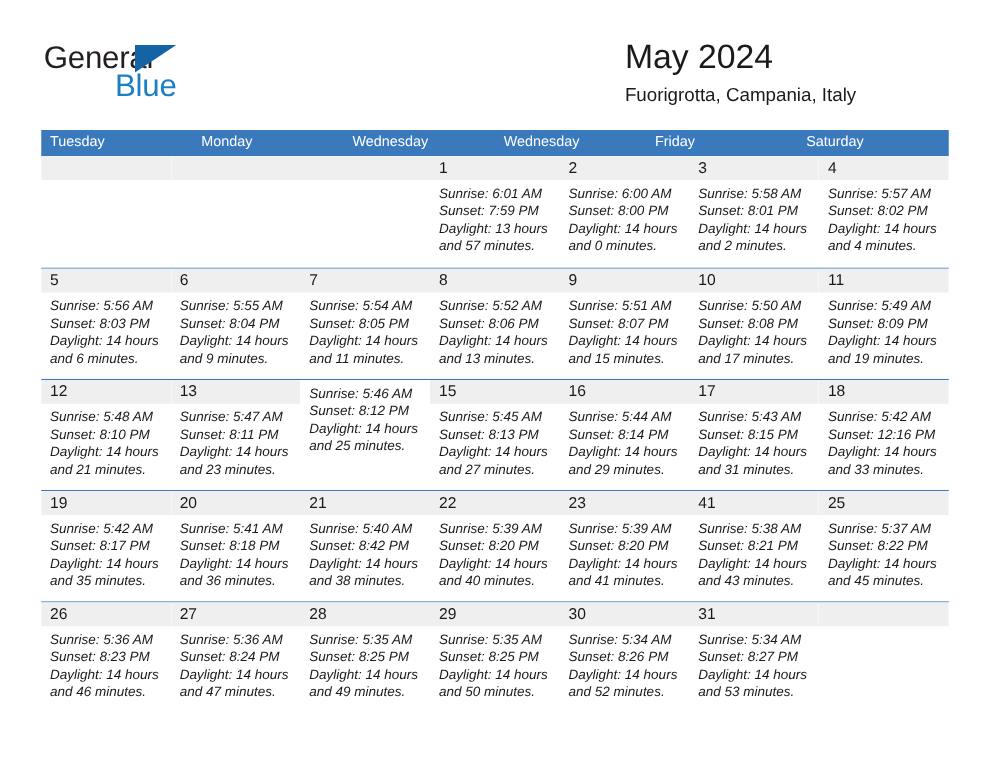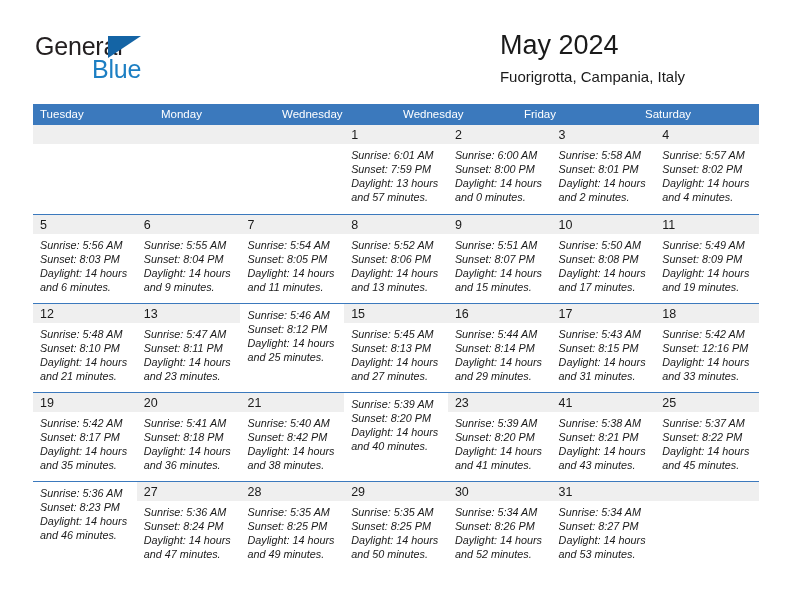--- a/index.html
+++ b/index.html
@@ -379,20 +379,21 @@
           <div class="day-cell">
             <div class="day-num-band"><span class="day-num">21</span></div>
             <div class="day-body">
               <div class="day-line">Sunrise: 5:40 AM</div>
               <div class="day-line">Sunset: 8:42 PM</div>
               <div class="day-line">Daylight: 14 hours</div>
               <div class="day-line">and 38 minutes.</div>
             </div>
           </div>
           <div class="day-cell">
+            <div class="day-num-band"><span class="day-num">22</span></div>
             <div class="day-body">
               <div class="day-line">Sunrise: 5:39 AM</div>
               <div class="day-line">Sunset: 8:20 PM</div>
               <div class="day-line">Daylight: 14 hours</div>
               <div class="day-line">and 40 minutes.</div>
             </div>
           </div>
           <div class="day-cell">
             <div class="day-num-band"><span class="day-num">23</span></div>
             <div class="day-body">
@@ -416,20 +417,21 @@
             <div class="day-body">
               <div class="day-line">Sunrise: 5:37 AM</div>
               <div class="day-line">Sunset: 8:22 PM</div>
               <div class="day-line">Daylight: 14 hours</div>
               <div class="day-line">and 45 minutes.</div>
             </div>
           </div>
         </div>
         <div class="week-row">
           <div class="day-cell">
+            <div class="day-num-band"><span class="day-num">26</span></div>
             <div class="day-body">
               <div class="day-line">Sunrise: 5:36 AM</div>
               <div class="day-line">Sunset: 8:23 PM</div>
               <div class="day-line">Daylight: 14 hours</div>
               <div class="day-line">and 46 minutes.</div>
             </div>
           </div>
           <div class="day-cell">
             <div class="day-num-band"><span class="day-num">27</span></div>
             <div class="day-body">

